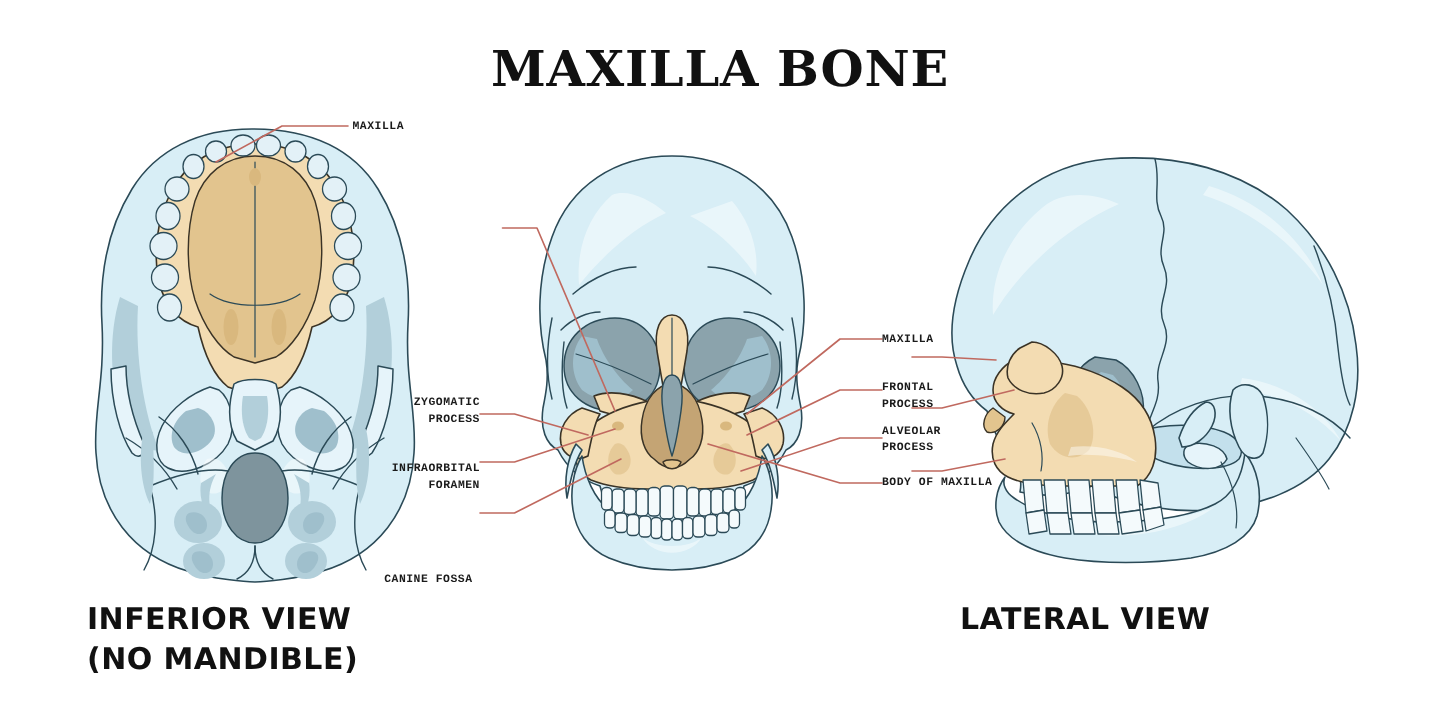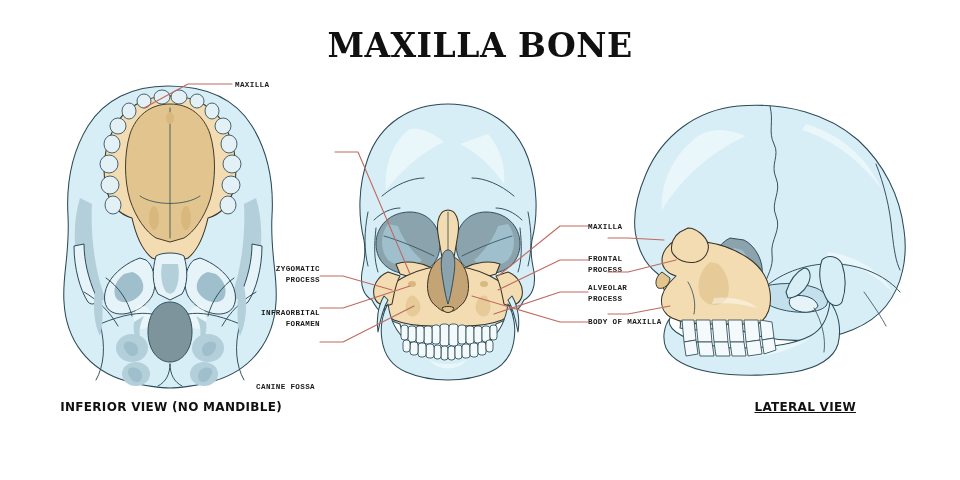--- a/index.html
+++ b/index.html
@@ -28,31 +28,31 @@
     width: 960px;
     text-align: center;
     font-family: "DejaVu Serif", serif;
     font-weight: 700;
     font-size: 33px;
     letter-spacing: 0.5px;
     color: #111111;
   }
   .caption {
     position: absolute;
-    text-align: right;
+    text-align: left;
     font-family: "DejaVu Sans", sans-serif;
     font-weight: 700;
-    font-size: 12px;
+    font-size: 20px;
     letter-spacing: 0.3px;
     color: #111111;
     line-height: 1.35;
   }
   .caption-inferior { left: 58px;  top: 399px; width: 224px; }
   .caption-anterior { left: 336px; top: 399px; width: 210px; }
-  .caption-lateral  { left: 640px; top: 399px; width: 216px; text-decoration: underline; }
+  .caption-lateral  { left: 640px; top: 399px; width: 216px; }
 
   .lbl {
     position: absolute;
     font-family: Liberation Mono, monospace;
     font-weight: 700;
     font-size: 7.6px;
     letter-spacing: 0.35px;
     line-height: 1.45;
     color: #1a1a1a;
     white-space: pre-line;

